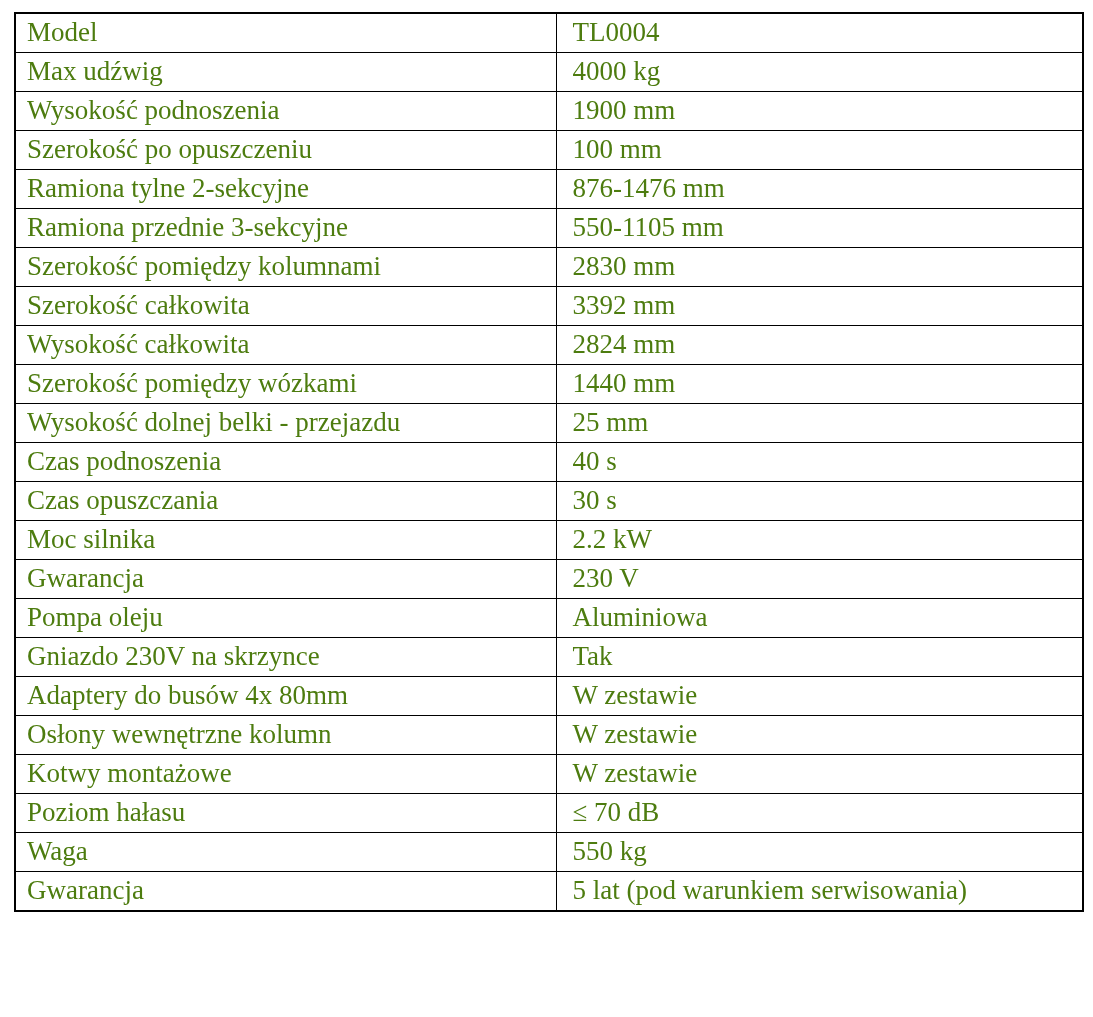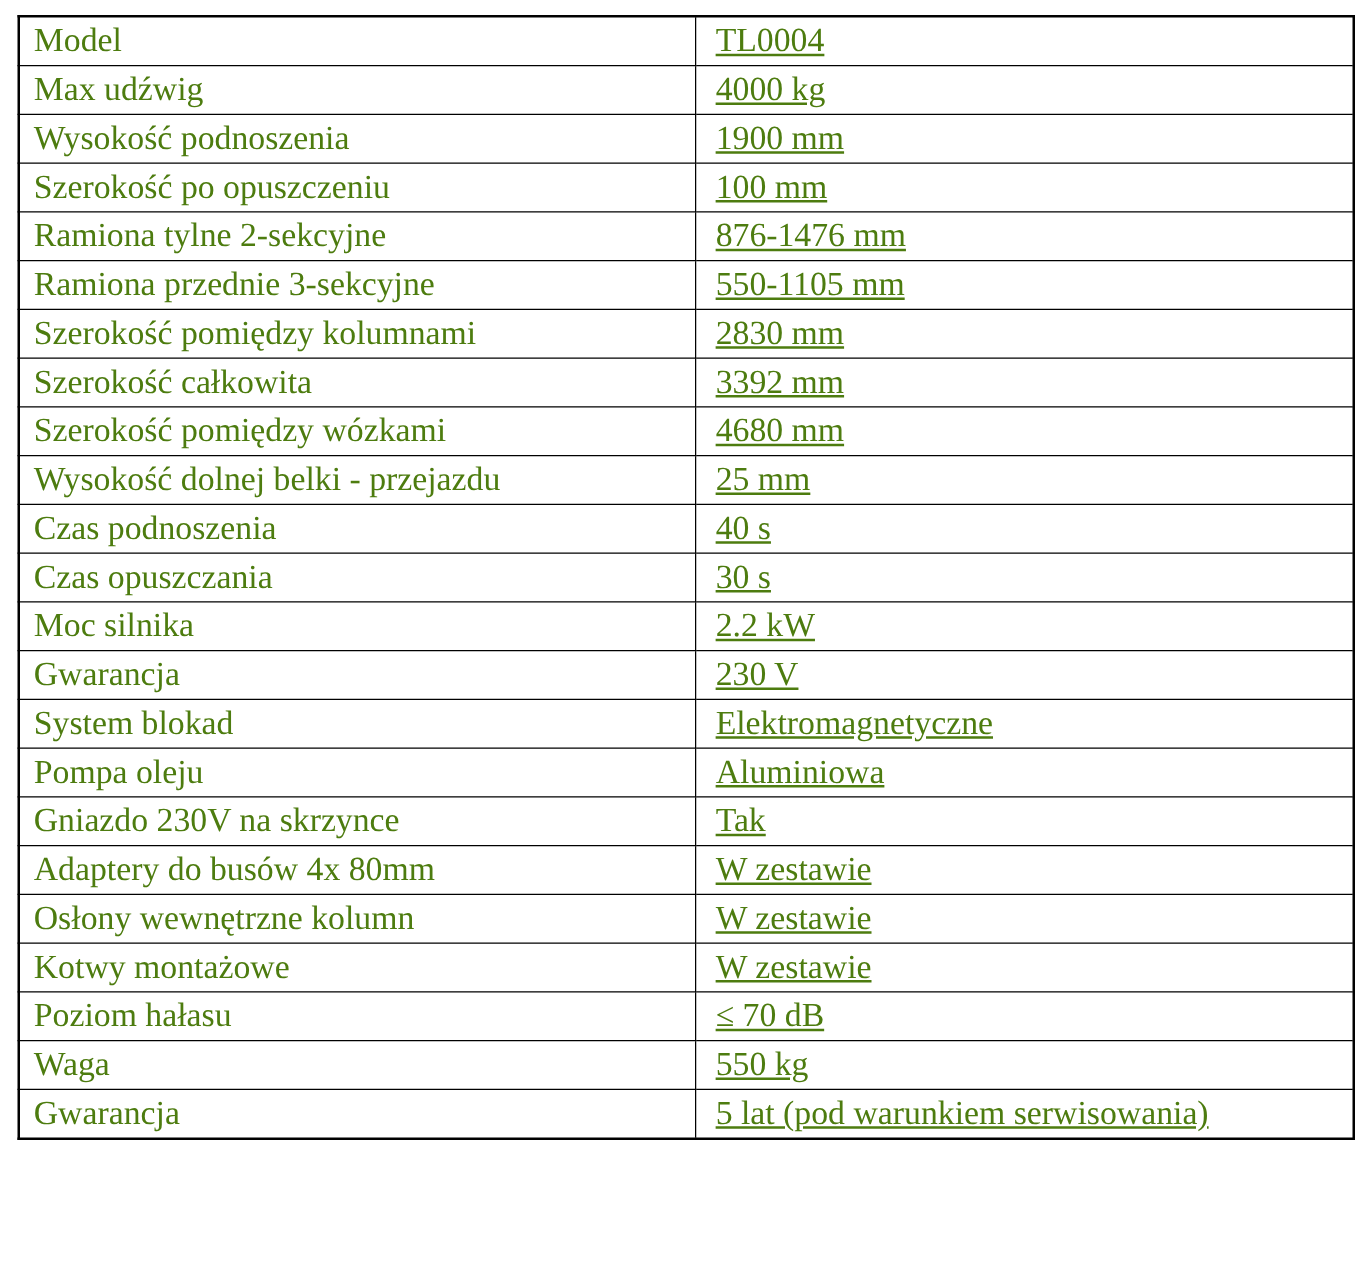--- a/index.html
+++ b/index.html
@@ -35,21 +35,20 @@
     padding: 0 6px 2px 11px;
     font-size: 27px;
     line-height: 34px;
     color: #4d7c0f;
     vertical-align: middle;
     white-space: nowrap;
     overflow: hidden;
   }
   table.spec-table td.value-cell {
     padding-left: 16px;
-    text-decoration: underline;
   }
 </style>
 </head>
 <body>
 
 <div class="spec-table-wrap">
   <table class="spec-table">
     <colgroup>
       <col class="col-param">
       <col class="col-value">
@@ -81,46 +80,46 @@
         </tr>
         <tr>
           <td class="param-cell">Szerokość pomiędzy kolumnami</td>
           <td class="value-cell">2830 mm</td>
         </tr>
         <tr>
           <td class="param-cell">Szerokość całkowita</td>
           <td class="value-cell">3392 mm</td>
         </tr>
         <tr>
+          <td class="param-cell">Wysokość całkowita</td>
+          <td class="value-cell">2824 mm</td>
+        </tr>
+        <tr>
           <td class="param-cell">Szerokość pomiędzy wózkami</td>
-          <td class="value-cell">4680 mm</td>
+          <td class="value-cell">1440 mm</td>
         </tr>
         <tr>
           <td class="param-cell">Wysokość dolnej belki - przejazdu</td>
           <td class="value-cell">25 mm</td>
         </tr>
         <tr>
           <td class="param-cell">Czas podnoszenia</td>
           <td class="value-cell">40 s</td>
         </tr>
         <tr>
           <td class="param-cell">Czas opuszczania</td>
           <td class="value-cell">30 s</td>
         </tr>
         <tr>
           <td class="param-cell">Moc silnika</td>
           <td class="value-cell">2.2 kW</td>
         </tr>
         <tr>
           <td class="param-cell">Gwarancja</td>
           <td class="value-cell">230 V</td>
-        </tr>
-        <tr>
-          <td class="param-cell">System blokad</td>
-          <td class="value-cell">Elektromagnetyczne</td>
         </tr>
         <tr>
           <td class="param-cell">Pompa oleju</td>
           <td class="value-cell">Aluminiowa</td>
         </tr>
         <tr>
           <td class="param-cell">Gniazdo 230V na skrzynce</td>
           <td class="value-cell">Tak</td>
         </tr>
         <tr>

